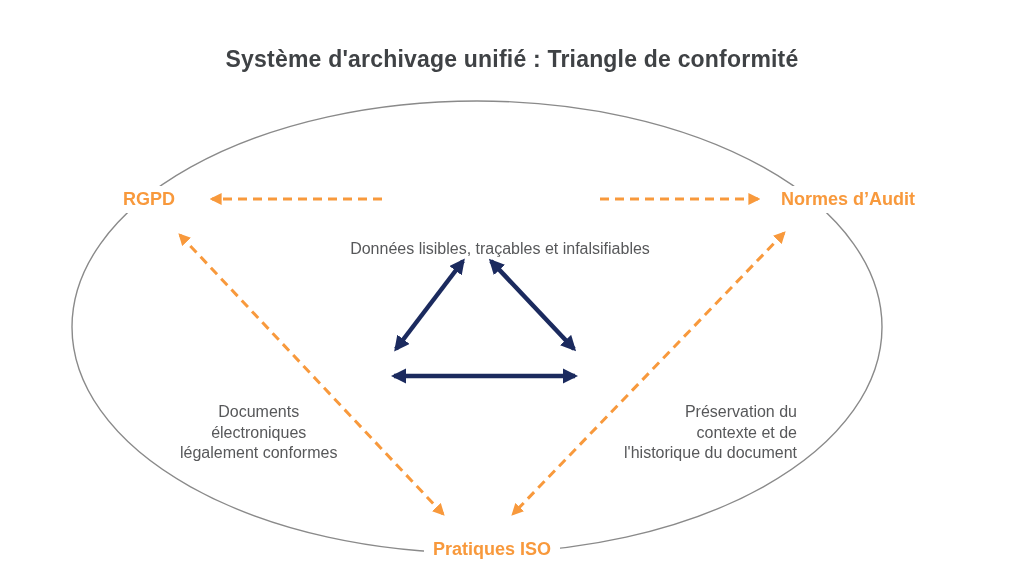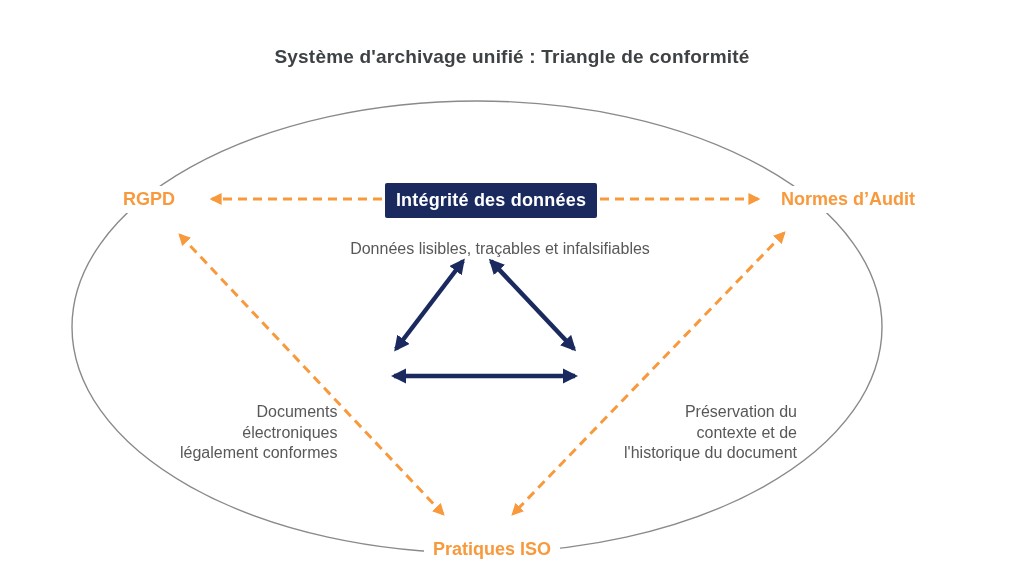--- a/index.html
+++ b/index.html
@@ -2,37 +2,37 @@
 <html><head>
 <meta charset="utf-8">
 <style>
   html,body{margin:0;padding:0;background:#ffffff;}
   .canvas{
     position:relative;width:1024px;height:576px;background:#ffffff;overflow:hidden;
     font-family:"Liberation Sans","DejaVu Sans",sans-serif;
   }
   .title{
     position:absolute;left:0;top:46px;width:1024px;text-align:center;
-    font-size:19px;font-weight:bold;color:#3f4245;letter-spacing:.2px;
+    font-size:23px;font-weight:bold;color:#3f4245;letter-spacing:.2px;
   }
   svg.diagram{position:absolute;left:0;top:0;width:1024px;height:576px;}
   .node-box{
     position:absolute;background:#1b2a5e;color:#ffffff;border-radius:2px;
     display:flex;align-items:center;justify-content:center;
     font-size:18px;font-weight:600;letter-spacing:.2px;
   }
   .box-integrity{left:385px;top:183px;width:212px;height:35px;}
   .box-storage{left:143px;top:358px;width:234px;height:39px;}
   .box-metadata{left:598px;top:358px;width:212px;height:38px;}
   .desc{
     position:absolute;color:#57585a;font-size:16px;font-weight:500;
     line-height:20.5px;white-space:pre-line;
   }
   .desc-integrity{left:314px;top:239px;width:372px;text-align:center;white-space:normal;}
-  .desc-storage{left:180px;top:402px;text-align:right;}
+  .desc-storage{left:180px;top:402px;text-align:center;}
   .desc-metadata{right:227px;top:402px;text-align:right;}
   .anchor-label{
     position:absolute;color:#f8993c;font-size:18px;font-weight:600;
     background:#ffffff;padding:3px 9px;white-space:nowrap;
   }
   .anchor-rgpd{left:114px;top:186px;}
   .anchor-audit{left:772px;top:186px;}
   .anchor-iso{left:424px;top:536px;}
 </style>
 </head>
@@ -57,23 +57,20 @@
     <line x1="382" y1="199" x2="212" y2="199" stroke="#f8993c" stroke-width="3" stroke-dasharray="9 6" marker-end="url(#arrow-orange)"></line>
     <line x1="600" y1="199" x2="758" y2="199" stroke="#f8993c" stroke-width="3" stroke-dasharray="9 6" marker-end="url(#arrow-orange)"></line>
     <line x1="180" y1="235" x2="443" y2="514" stroke="#f8993c" stroke-width="3" stroke-dasharray="9 6" marker-start="url(#arrow-orange)" marker-end="url(#arrow-orange)"></line>
     <line x1="784" y1="233" x2="513" y2="514" stroke="#f8993c" stroke-width="3" stroke-dasharray="9 6" marker-start="url(#arrow-orange)" marker-end="url(#arrow-orange)"></line>
 
     <line x1="396" y1="349" x2="463" y2="261" stroke="#1b2a5e" stroke-width="4.5" marker-start="url(#arrow-navy)" marker-end="url(#arrow-navy)"></line>
     <line x1="491" y1="261" x2="574" y2="349" stroke="#1b2a5e" stroke-width="4.5" marker-start="url(#arrow-navy)" marker-end="url(#arrow-navy)"></line>
     <line x1="394" y1="376" x2="575" y2="376" stroke="#1b2a5e" stroke-width="4.5" marker-start="url(#arrow-navy)" marker-end="url(#arrow-navy)"></line>
   </svg>
 
-  <div class="node-box box-integrity">
-    <span>Intégrité des données</span>
-  </div>
 
   <div class="desc desc-integrity">Données lisibles, traçables et infalsifiables</div>
   <div class="desc desc-storage">Documents
 électroniques
 légalement conformes</div>
   <div class="desc desc-metadata">Préservation du
 contexte et de
 l'historique du document</div>
 
   <div class="anchor-label anchor-rgpd">RGPD</div>

